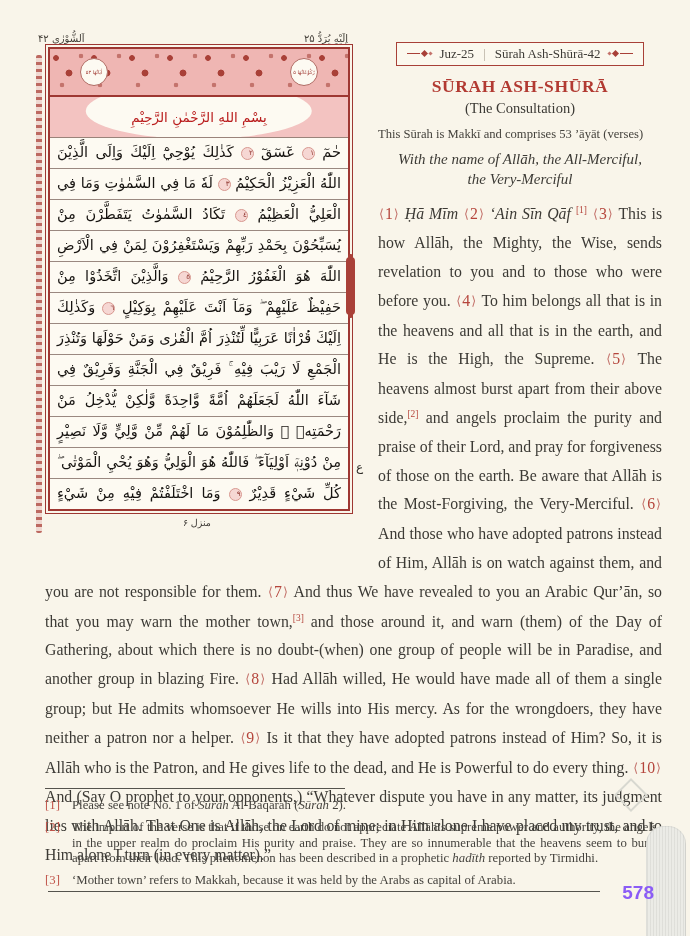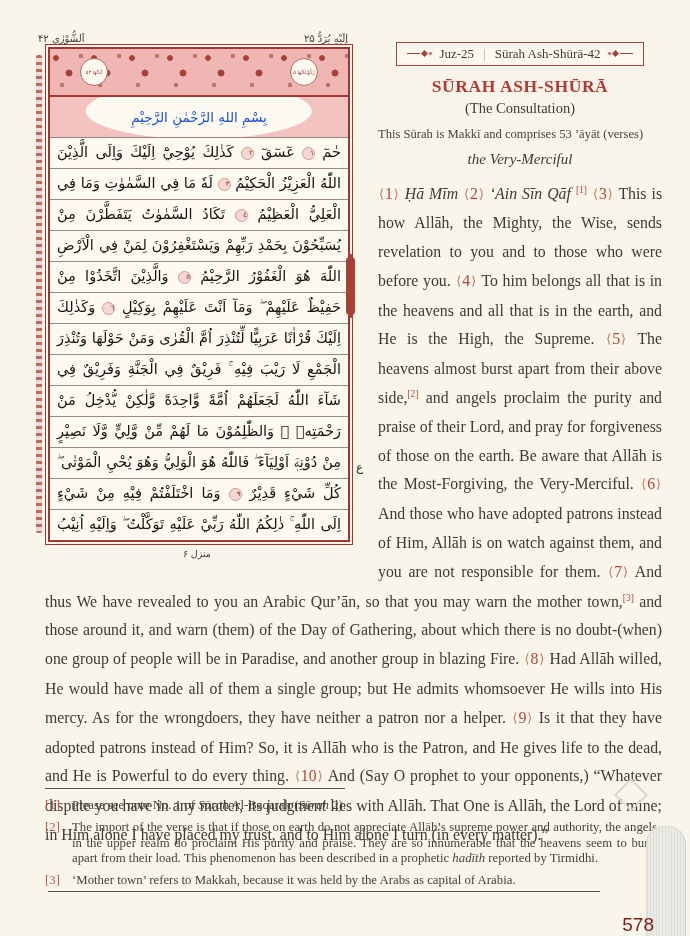--- a/index.html
+++ b/index.html
@@ -33,21 +33,21 @@
   .medal{position:absolute; top:50%; transform:translateY(-50%);
     width:26px; height:26px; border-radius:50%; background:#fdfaf2; border:1px solid #b06a63;
     display:flex; align-items:center; justify-content:center; text-align:center;
     direction:rtl; font-family:"DejaVu Sans", sans-serif; font-size:5px; line-height:1.2;
     color:#a23c36; overflow:hidden;}
   .medal.left{left:30px;} .medal.right{right:30px;}
   .bism{position:relative; height:40px; border-bottom:1px solid #9a837a; background:#f3c3c1; overflow:hidden;}
   .cloud{position:absolute; left:50%; top:-14px; transform:translateX(-50%);
     width:76%; height:56px; background:#fdfaf2; border-radius:50%;}
   .bism-text{position:relative; display:block; text-align:center; line-height:40px;
-    direction:rtl; font-family:"DejaVu Sans", sans-serif; font-size:13.5px; color:#1d4ed8;}
+    direction:rtl; font-family:"DejaVu Sans", sans-serif; font-size:13.5px; color:#b91c1c;}
   .aline{height:30px; line-height:29px; padding:0 7px; overflow:hidden;
     direction:rtl; text-align:justify; text-align-last:justify;
     font-family:"DejaVu Sans", sans-serif; font-size:14.5px; color:#161310;}
   .aline + .aline{border-top:1px solid #9a8880;}
   .am{display:inline-block; width:13px; height:13px; border-radius:50%;
     background:#f6d7d3; border:1px solid #d89890; box-sizing:border-box;
     font-size:7px; line-height:11px; text-align:center; color:#8a2f28; vertical-align:middle;}
   .side-orn{position:absolute; right:-7px; top:208px; width:9px; height:58px;
     background:#a94038; border-radius:4px;
     box-shadow:0 -5px 0 -2px #a94038, 0 5px 0 -2px #a94038;}
@@ -89,21 +89,21 @@
     border-top:1.5px solid #55534d;}
 
   
   .diamond{position:absolute; left:619px; top:783px; width:20px; height:20px;
     border:2px solid #d8d8d0; transform:rotate(45deg); background:transparent;}
   .bookmark{position:absolute; right:4px; top:826px; width:38px; height:110px;
     background:#ebebe6; border:1px solid rgba(0,0,0,.05); border-bottom:none;
     border-radius:18px 18px 0 0;
     background-image:repeating-linear-gradient(90deg, rgba(110,110,100,.10) 0 1px, transparent 1px 3px);}
   .pageno{position:absolute; right:36px; top:882px; font-family:"Liberation Sans", sans-serif;
-    font-size:19px; font-weight:normal; color:#7f1d1d;margin-top:32px;}
+    font-size:19px; font-weight:bold; color:#8b5cf6;}
 </style>
 </head>
 <body>
 
 <div class="page">
 
   <div class="mushaf">
     <div class="m-head">
       <span>اِلَيْهِ يُرَدُّ ۲۵</span>
       <span>اَلشُّوْرٰى ۴۲</span>
@@ -124,21 +124,20 @@
           <div class="aline">الْعَلِيُّ الْعَظِيْمُ <span class="am">٤</span> تَكَادُ السَّمٰوٰتُ يَتَفَطَّرْنَ مِنْ فَوْقِهِنَّ وَالْمَلٰٓئِكَةُ</div>
           <div class="aline">يُسَبِّحُوْنَ بِحَمْدِ رَبِّهِمْ وَيَسْتَغْفِرُوْنَ لِمَنْ فِي الْاَرْضِ ۗ اَلَآ اِنَّ</div>
           <div class="aline">اللّٰهَ هُوَ الْغَفُوْرُ الرَّحِيْمُ <span class="am">٥</span> وَالَّذِيْنَ اتَّخَذُوْا مِنْ دُوْنِهٖٓ اَوْلِيَآءَ اللّٰهُ</div>
           <div class="aline">حَفِيْظٌ عَلَيْهِمْ ۖ وَمَآ اَنْتَ عَلَيْهِمْ بِوَكِيْلٍ <span class="am">٦</span> وَكَذٰلِكَ اَوْحَيْنَآ</div>
           <div class="aline">اِلَيْكَ قُرْاٰنًا عَرَبِيًّا لِّتُنْذِرَ اُمَّ الْقُرٰى وَمَنْ حَوْلَهَا وَتُنْذِرَ يَوْمَ</div>
           <div class="aline">الْجَمْعِ لَا رَيْبَ فِيْهِ ۚ فَرِيْقٌ فِي الْجَنَّةِ وَفَرِيْقٌ فِي السَّعِيْرِ  وَلَوْ</div>
           <div class="aline">شَآءَ اللّٰهُ لَجَعَلَهُمْ اُمَّةً وَّاحِدَةً وَّلٰكِنْ يُّدْخِلُ مَنْ يَّشَآءُ فِيْ</div>
           <div class="aline">رَحْمَتِهٖ ۗ وَالظّٰلِمُوْنَ مَا لَهُمْ مِّنْ وَّلِيٍّ وَّلَا نَصِيْرٍ  اَمِ اتَّخَذُوْا</div>
           <div class="aline">مِنْ دُوْنِهٖٓ اَوْلِيَآءَ ۖ فَاللّٰهُ هُوَ الْوَلِيُّ وَهُوَ يُحْيِ الْمَوْتٰى ۖ وَهُوَ عَلٰى</div>
           <div class="aline">كُلِّ شَيْءٍ قَدِيْرٌ <span class="am">٩</span> وَمَا اخْتَلَفْتُمْ فِيْهِ مِنْ شَيْءٍ فَحُكْمُهٗٓ</div>
-          <div class="aline">اِلَى اللّٰهِ ۚ ذٰلِكُمُ اللّٰهُ رَبِّيْ عَلَيْهِ تَوَكَّلْتُ ۖ وَاِلَيْهِ اُنِيْبُ </div>
         </div>
       <div class="side-orn"></div>
     </div>
     <div class="manzil">منزل ۶</div>
   </div>
   <div class="ruku">ع</div>
 
   <div class="content">
     <div class="float-spacer"></div>
     <div class="badge-row">
@@ -155,20 +154,21 @@
             <span class="di small"></span>
             <span class="di"></span>
             <span class="bar"></span>
           </span>
       </span>
     </div>
     <h1 class="surah-title">SŪRAH ASH-SHŪRĀ</h1>
     <div class="subtitle">(The Consultation)</div>
     <div class="makki">This Sūrah is Makkī and comprises 53 ’āyāt (verses)</div>
     <div class="basmala">
+      <div>With the name of Allāh, the All-Merciful,</div>
       <div>the Very-Merciful</div>
     </div>
     <p class="trans"><span class="vm"><span class="ang">⟨</span><span class="vn">1</span><span class="ang">⟩</span></span> <span class="it">Ḥā Mīm</span> <span class="vm"><span class="ang">⟨</span><span class="vn">2</span><span class="ang">⟩</span></span> <span class="it">‘Ain Sīn Qāf</span> <span class="fnr">[1]</span> <span class="vm"><span class="ang">⟨</span><span class="vn">3</span><span class="ang">⟩</span></span> This is how Allāh, the Mighty, the Wise, sends revelation to you and to those who were before you. <span class="vm"><span class="ang">⟨</span><span class="vn">4</span><span class="ang">⟩</span></span> To him belongs all that is in the heavens and all that is in the earth, and He is the High, the Supreme. <span class="vm"><span class="ang">⟨</span><span class="vn">5</span><span class="ang">⟩</span></span> The heavens almost burst apart from their above side,<span class="fnr">[2]</span> and angels proclaim the purity and praise of their Lord, and pray for forgiveness of those on the earth. Be aware that Allāh is the Most-Forgiving, the Very-Merciful. <span class="vm"><span class="ang">⟨</span><span class="vn">6</span><span class="ang">⟩</span></span> And those who have adopted patrons instead of Him, Allāh is on watch against them, and you are not responsible for them. <span class="vm"><span class="ang">⟨</span><span class="vn">7</span><span class="ang">⟩</span></span> And thus We have revealed to you an Arabic Qur’ān, so that you may warn the mother town,<span class="fnr">[3]</span> and those around it, and warn (them) of the Day of Gathering, about which there is no doubt-(when) one group of people will be in Paradise, and another group in blazing Fire. <span class="vm"><span class="ang">⟨</span><span class="vn">8</span><span class="ang">⟩</span></span> Had Allāh willed, He would have made all of them a single group; but He admits whomsoever He wills into His mercy. As for the wrongdoers, they have neither a patron nor a helper. <span class="vm"><span class="ang">⟨</span><span class="vn">9</span><span class="ang">⟩</span></span> Is it that they have adopted patrons instead of Him? So, it is Allāh who is the Patron, and He gives life to the dead, and He is Powerful to do every thing. <span class="vm"><span class="ang">⟨</span><span class="vn">10</span><span class="ang">⟩</span></span> And (Say O prophet to your opponents,) “Whatever dispute you have in any matter, its judgment lies with Allāh. That One is Allāh, the Lord of mine; in Him alone I have placed my trust, and to Him alone I turn (in every matter).”</p>
   </div>
 
   <div class="footnotes">
     <div class="fn-rule-top"></div>
     <div id="fnlist">
         <div class="fn">
           <span class="mk">[1]</span>

